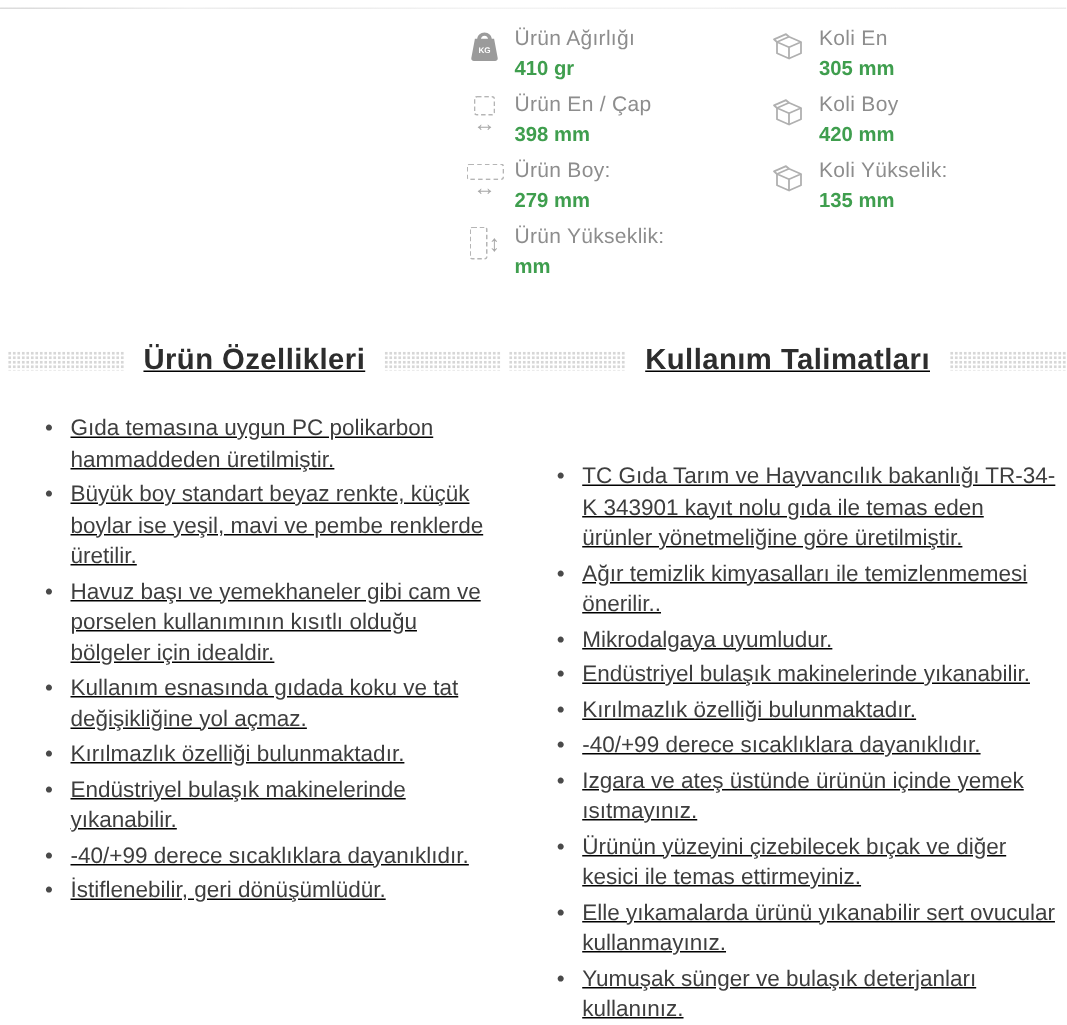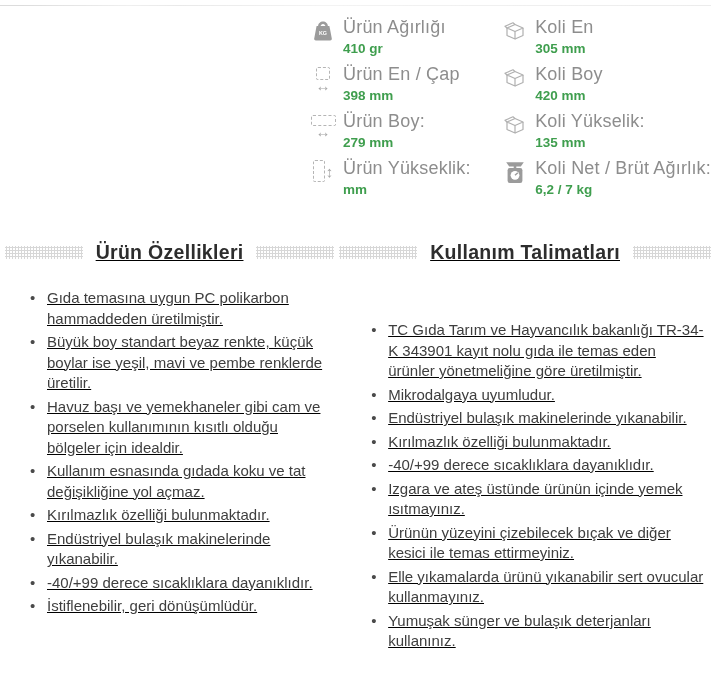--- a/index.html
+++ b/index.html
@@ -16,21 +16,21 @@
     background:linear-gradient(90deg,#dcdcdc 3%,#efefef 18%,#e9e9e9 25%,#f3f3f3 45%,#ececec 100%);
   }
 
   
   .specs { display:flex; margin:17px 0 0 309px; }
   .spec-col { width:203px; display:flex; flex-direction:column; gap:8px; }
   .spec-col.right { width:auto; }
   .spec-item { display:flex; align-items:flex-start; min-height:32px; }
   .spec-icon { flex:0 0 28px; width:28px; display:flex; justify-content:center; margin-top:2px; }
   .spec-text { margin-left:6px; }
-  .spec-label { font-size:18px; color:var(--label); letter-spacing:.2px; white-space:nowrap; }
+  .spec-label { font-size:14px; color:var(--label); letter-spacing:.2px; white-space:nowrap; }
   .spec-value { font-size:13.5px; color:var(--accent); font-weight:bold; margin-top:3px; }
 
   .dim-icon { display:block; }
   .dash-rect { display:block; border:1px dashed #b5b5b5; border-radius:2px; }
   .dim-sq   { width:14px; height:13px; margin:1px auto 0; }
   .dim-wide { width:25px; height:11px; margin:2px auto 0; }
   .dim-tall { width:12px; height:22px; margin:0; }
   .h-arrow { display:block; text-align:center; color:#a8a8a8; font-size:15px; line-height:11px; }
   .v-wrap { display:flex; align-items:center; gap:1px; }
   .v-arrow { color:#a8a8a8; font-size:15px; line-height:15px; }
@@ -161,35 +161,20 @@
           <path d="M21 9 V16.5 L13 20"></path>
           <path d="M5 9 L3 7.2 L11 3.8 L13 5.5"></path>
         </svg>
       </span>
       <span class="spec-text">
         <span class="spec-label">Koli Yükselik:</span>
         <div class="spec-value">135 mm</div>
       </span>
     </div>
 
-    <div class="spec-item">
-      <span class="spec-icon">
-        <svg width="24" height="26" viewBox="0 0 24 26" fill="#9b9b9b">
-          <path d="M3.2 2.2h17.6l-3 4.4H6.2z"></path>
-          <rect x="10.7" y="6" width="2.6" height="2.2"></rect>
-          <rect x="4.6" y="8" width="14.8" height="15" rx="2.2"></rect>
-          <circle cx="12" cy="15.3" r="4.4" fill="#ffffff"></circle>
-          <path d="M12 15.3 L14.8 12.8" stroke="#9b9b9b" stroke-width="1.4" fill="none"></path>
-        </svg>
-      </span>
-      <span class="spec-text">
-        <span class="spec-label">Koli Net / Brüt Ağırlık:</span>
-        <div class="spec-value">6,2 / 7 kg</div>
-      </span>
-    </div>
 
   </div>
 </div>
 
 <div class="columns">
   <div class="col-left">
     <div class="section-head">
       <span class="band"></span>
       <h2>Ürün Özellikleri</h2>
       <span class="band"></span>
@@ -206,20 +191,21 @@
     </ul>
   </div>
   <div class="col-right">
     <div class="section-head">
       <span class="band"></span>
       <h2>Kullanım Talimatları</h2>
       <span class="band"></span>
     </div>
     <ul class="bullets">
       <li>TC Gıda Tarım ve Hayvancılık bakanlığı TR-34-K 343901 kayıt nolu gıda ile temas eden ürünler yönetmeliğine göre üretilmiştir.</li>
+      <li>Ağır temizlik kimyasalları ile temizlenmemesi önerilir..</li>
       <li>Mikrodalgaya uyumludur.</li>
       <li>Endüstriyel bulaşık makinelerinde yıkanabilir.</li>
       <li>Kırılmazlık özelliği bulunmaktadır.</li>
       <li>-40/+99 derece sıcaklıklara dayanıklıdır.</li>
       <li>Izgara ve ateş üstünde ürünün içinde yemek ısıtmayınız.</li>
       <li>Ürünün yüzeyini çizebilecek bıçak ve diğer kesici ile temas ettirmeyiniz.</li>
       <li>Elle yıkamalarda ürünü yıkanabilir sert ovucular kullanmayınız.</li>
       <li>Yumuşak sünger ve bulaşık deterjanları kullanınız.</li>
     </ul>
   </div>

